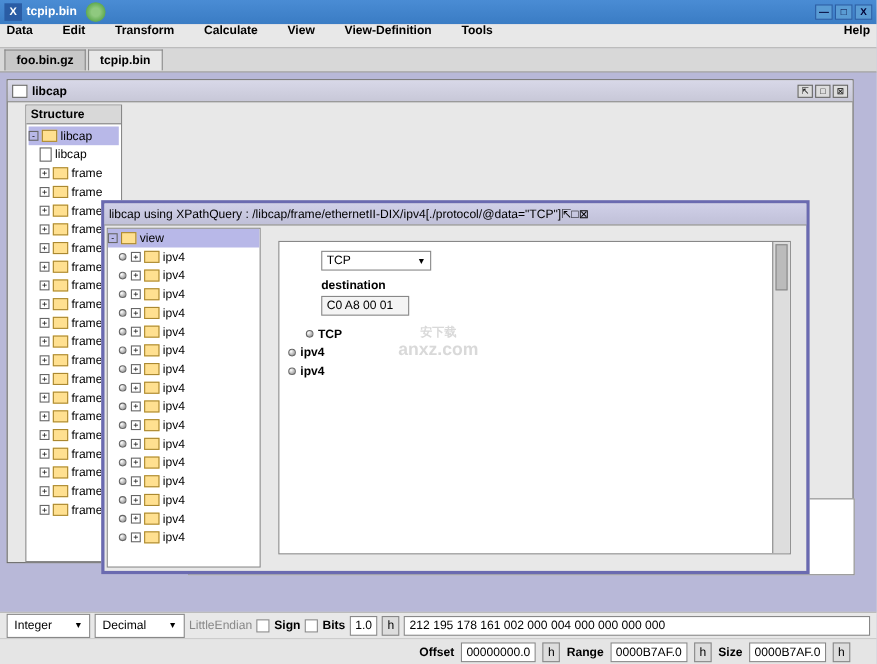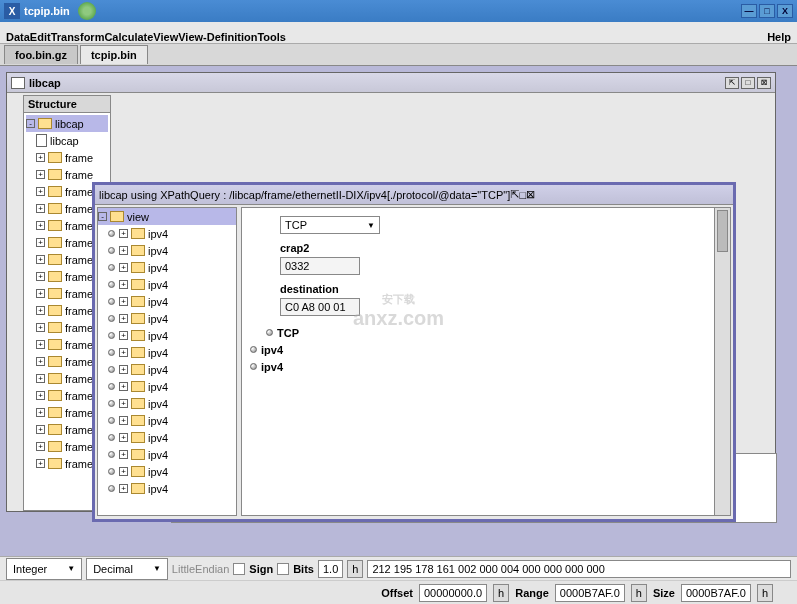--- a/index.html
+++ b/index.html
@@ -4,21 +4,21 @@
 <style>
 * { box-sizing: border-box; margin: 0; padding: 0; font-family: Arial, sans-serif; font-size: 11px; }
 body { width: 797px; height: 604px; background: #c8c8d8; overflow: hidden; position: relative; }
 
 .titlebar { height: 22px; background: linear-gradient(#4a8cd4, #3a7cc4); display: flex; align-items: center; padding: 0 4px; color: white; font-weight: bold; }
 .titlebar .x-logo { width: 16px; height: 16px; background: #2a5ca4; margin-right: 4px; display: flex; align-items: center; justify-content: center; font-size: 10px; }
 .titlebar .swirl { width: 18px; height: 18px; margin-left: 8px; background: radial-gradient(circle, #8fc97f 30%, #5fa94f 70%); border-radius: 50%; }
 .titlebar .spacer { flex: 1; }
 .titlebar .win-btn { width: 16px; height: 14px; background: #5a9cd4; margin-left: 2px; border: 1px solid #2a5ca4; display: flex; align-items: center; justify-content: center; font-size: 9px; color: #003; cursor: pointer; }
 
-.menubar { height: 22px; background: #e8e8e8; display: flex; align-items: flex-end; padding: 0 6px; gap: 0; border-bottom: 1px solid #aaa; }
+.menubar { height: 22px; background: #e8e8e8; display: flex; align-items: flex-start; padding: 0 6px; gap: 27px; border-bottom: 1px solid #aaa; }
 .menubar .menu-item { font-weight: bold; cursor: pointer; }
 .menubar .spacer { flex: 1; }
 
 .tabbar { height: 22px; background: #d8d8d8; display: flex; align-items: center; padding: 0 4px; border-bottom: 1px solid #888; }
 .tab { padding: 3px 10px; background: #c8c8c8; border: 1px solid #888; border-bottom: none; margin-right: 2px; cursor: pointer; font-weight: bold; }
 .tab.active { background: #e8e8e8; }
 
 .workspace { position: relative; height: 490px; background: #b8b8d8; padding: 6px; }
 
 .inner-window { position: absolute; background: #e8e8e8; border: 1px solid #666; }
@@ -37,40 +37,40 @@
 .folder-icon { width: 14px; height: 11px; background: #ffe090; border: 1px solid #aa8830; margin-right: 3px; }
 .doc-icon { width: 11px; height: 13px; background: #fff; border: 1px solid #666; margin-right: 3px; }
 .indent { display: inline-block; width: 10px; }
 
 .detail-panel { position: absolute; left: 164px; top: 380px; width: 606px; height: 70px; background: #fff; border: 1px solid #888; overflow: hidden; padding: 4px; }
 
 .xpath-window { position: absolute; left: 92px; top: 116px; width: 644px; height: 340px; border: 3px solid #6a6ab0; background: #e8e8e8; z-index: 10; }
 .xpath-titlebar { height: 20px; background: linear-gradient(#d0d0e8, #c0c0d8); display: flex; align-items: center; padding: 0 4px; border-bottom: 1px solid #888; }
 .xpath-body { display: flex; height: 313px; }
 .xpath-left { width: 140px; background: #fff; border: 1px solid #888; margin: 2px; overflow-y: auto; }
-.xpath-right { flex: 1; background: #fff; border: 1px solid #888; margin: 2px; padding: 8px; overflow-y: auto; position: relative; }
+.xpath-right { flex: 1; background: #fff; border: 1px solid #888; margin: 14px; padding: 8px; overflow-y: auto; position: relative; }
 
 .field-group { margin-left: 30px; margin-bottom: 8px; }
 .field-label { font-weight: bold; margin-bottom: 3px; }
 .field-input { border: 1px solid #888; padding: 2px 4px; background: #f4f4f4; min-width: 80px; display: inline-block; }
 .dropdown-field { border: 1px solid #888; padding: 2px 4px; background: #fff; width: 100px; display: flex; justify-content: space-between; align-items: center; cursor: pointer; }
 .caret { font-size: 8px; }
 
 .dot { width: 7px; height: 7px; border: 1px solid #666; border-radius: 50%; margin-right: 4px; display: inline-block; background: radial-gradient(circle at 30% 30%, #fff, #888); }
 
 .statusbar1 { height: 24px; background: #e8e8e8; display: flex; align-items: center; padding: 0 6px; border-top: 1px solid #aaa; gap: 4px; }
 .statusbar2 { height: 24px; background: #e5e5e5; display: flex; align-items: center; justify-content: flex-end; padding: 0 24px; border-top: 1px solid #ccc; gap: 6px; }
 .status-combo { border: 1px solid #888; padding: 4px 6px; background: #fff; display: flex; align-items: center; gap: 20px; cursor: pointer; }
 .status-text { color: #888; }
 .checkbox { width: 12px; height: 12px; border: 1px solid #888; background: #fff; display: inline-block; vertical-align: middle; cursor: pointer; }
 .status-input { border: 1px solid #888; padding: 2px 4px; background: #fff; }
 .h-label { background: #ddd; border: 1px solid #888; padding: 2px 4px; }
 
 .watermark { position: absolute; left: 50%; top: 50%; transform: translate(-50%, -50%); font-size: 36px; color: rgba(180,180,180,0.5); font-weight: bold; pointer-events: none; z-index: 100; text-align: center; }
-.watermark .sub { font-size: 20px; }
+.watermark .sub { font-size: 16px; }
 
 .scrollbar-v { position: absolute; right: 0; top: 0; bottom: 0; width: 16px; background: #ddd; border-left: 1px solid #888; }
 .scrollbar-v::before { content: ''; position: absolute; top: 2px; left: 2px; right: 2px; height: 40px; background: #bbb; border: 1px solid #888; }
 </style>
 </head>
 <body>
 
 <div class="titlebar">
   <span class="x-logo">X</span>
   <span>tcpip.bin</span>
@@ -382,24 +382,20 @@
               <span>ipv4</span>
             </div>
           </div>
       </div>
       <div class="xpath-right">
         <div class="field-group">
           <div class="dropdown-field">
             <span>TCP</span>
             <span class="caret">▼</span>
           </div>
-        </div>
-        <div class="field-group">
-          <div class="field-label">crap2</div>
-          <div class="field-input">0332</div>
         </div>
         <div class="field-group">
           <div class="field-label">destination</div>
           <div class="field-input">C0 A8 00 01</div>
         </div>
         <div class="tree-row" style="margin-left:16px;">
           <span class="dot"></span>
           <b>TCP</b>
         </div>
         <div class="tree-row">

